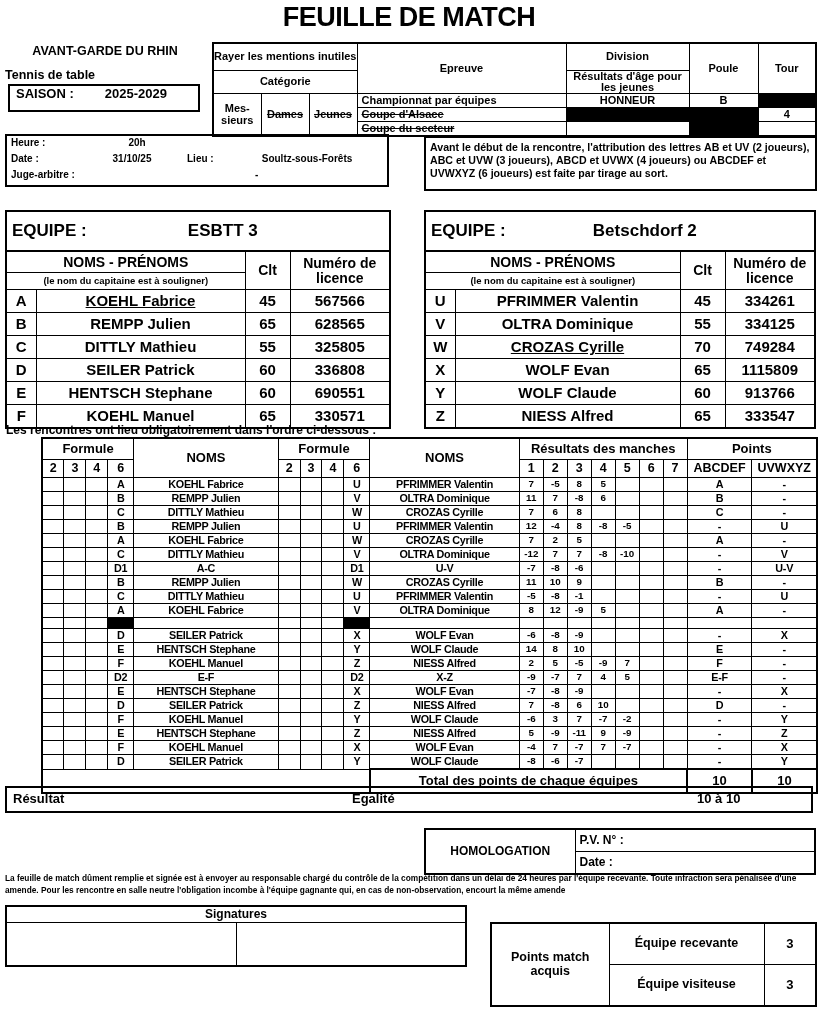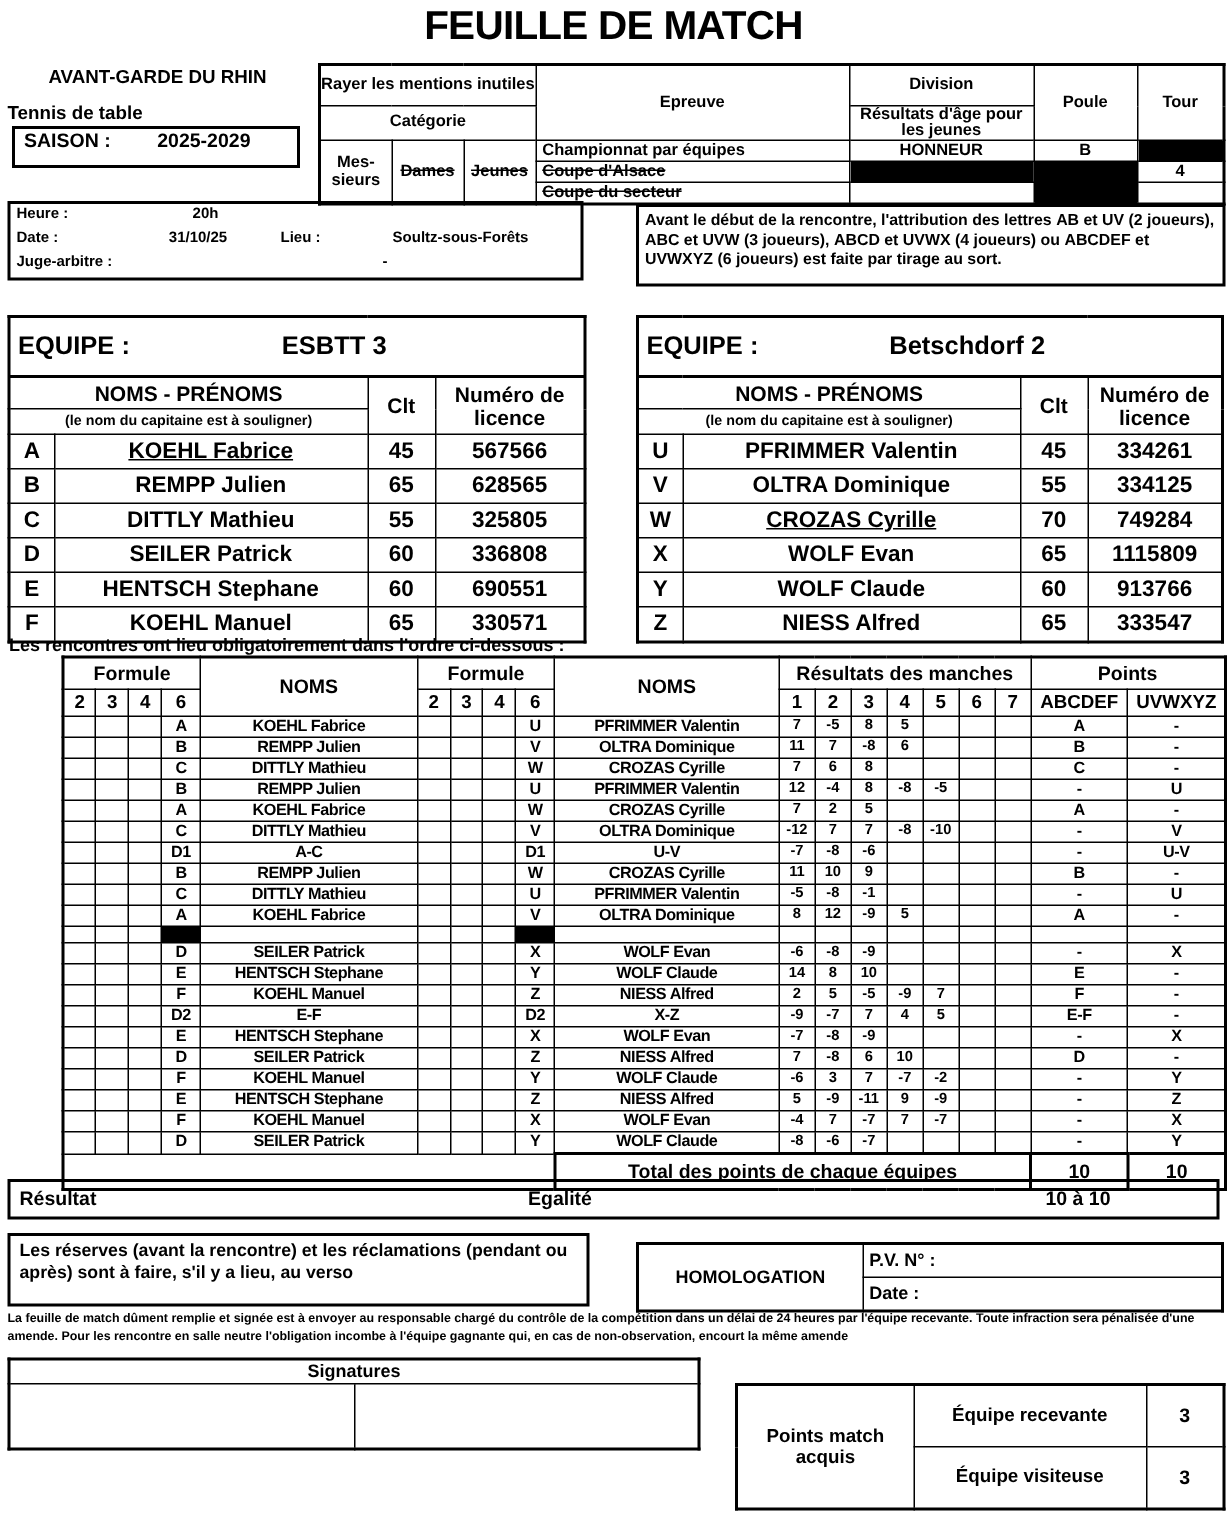--- a/index.html
+++ b/index.html
@@ -806,21 +806,20 @@
         </tr>
       </tbody>
   </table>
 
   <div class="abs resbar">
     <span style="left:6px">Résultat</span>
     <span style="left:345px">Egalité</span>
     <span style="left:690px">10 à 10</span>
   </div>
 
-  <div class="abs reserves">Les réserves (avant la rencontre) et les réclamations (pendant ou après) sont à faire, s'il y a lieu, au verso</div>
 
   <table class="abs homol b2">
     <colgroup>
         <col style="width:150px">
         <col style="width:240px">
       </colgroup>
     <tbody>
       <tr>
         <td rowspan="2" class="homolbl">HOMOLOGATION</td>
         <td class="left">P.V. N° :</td>

